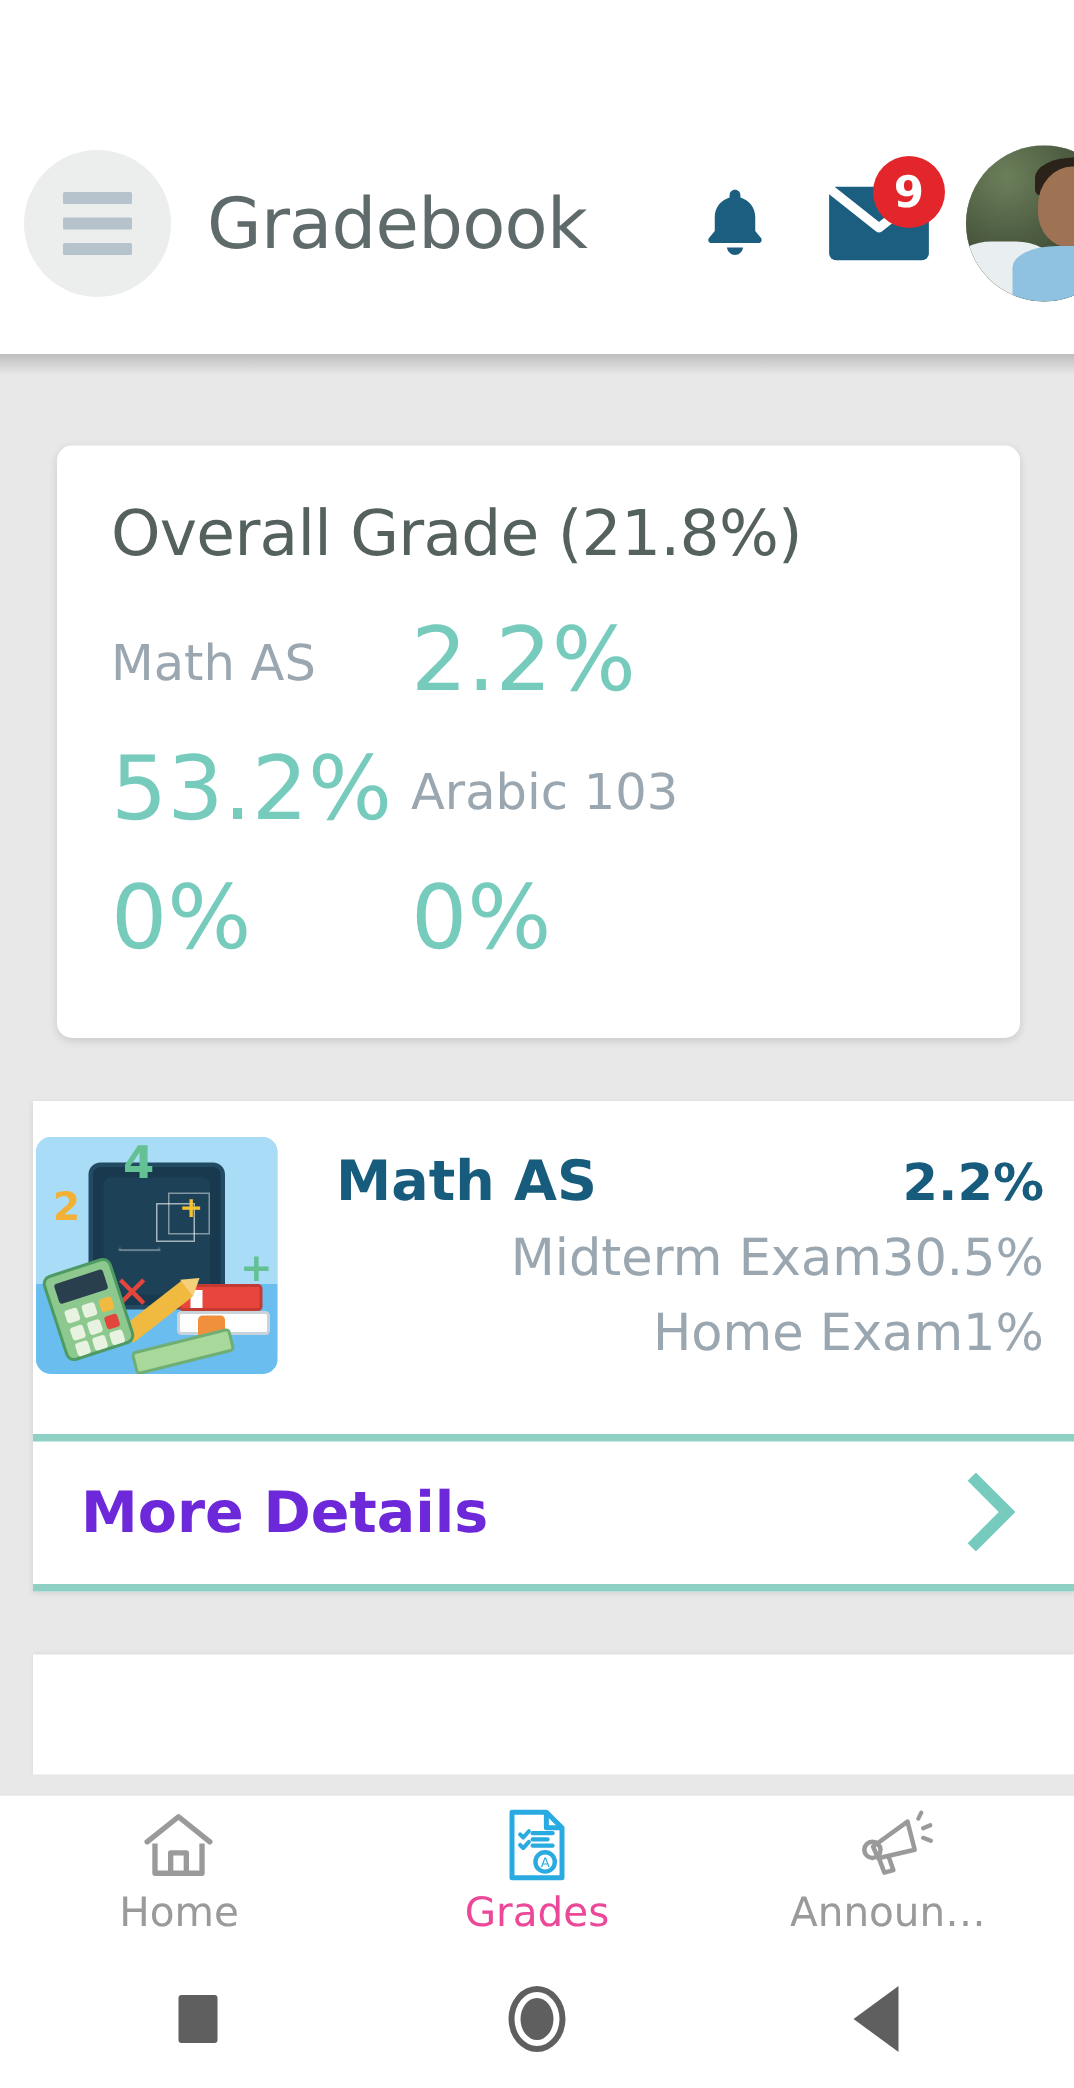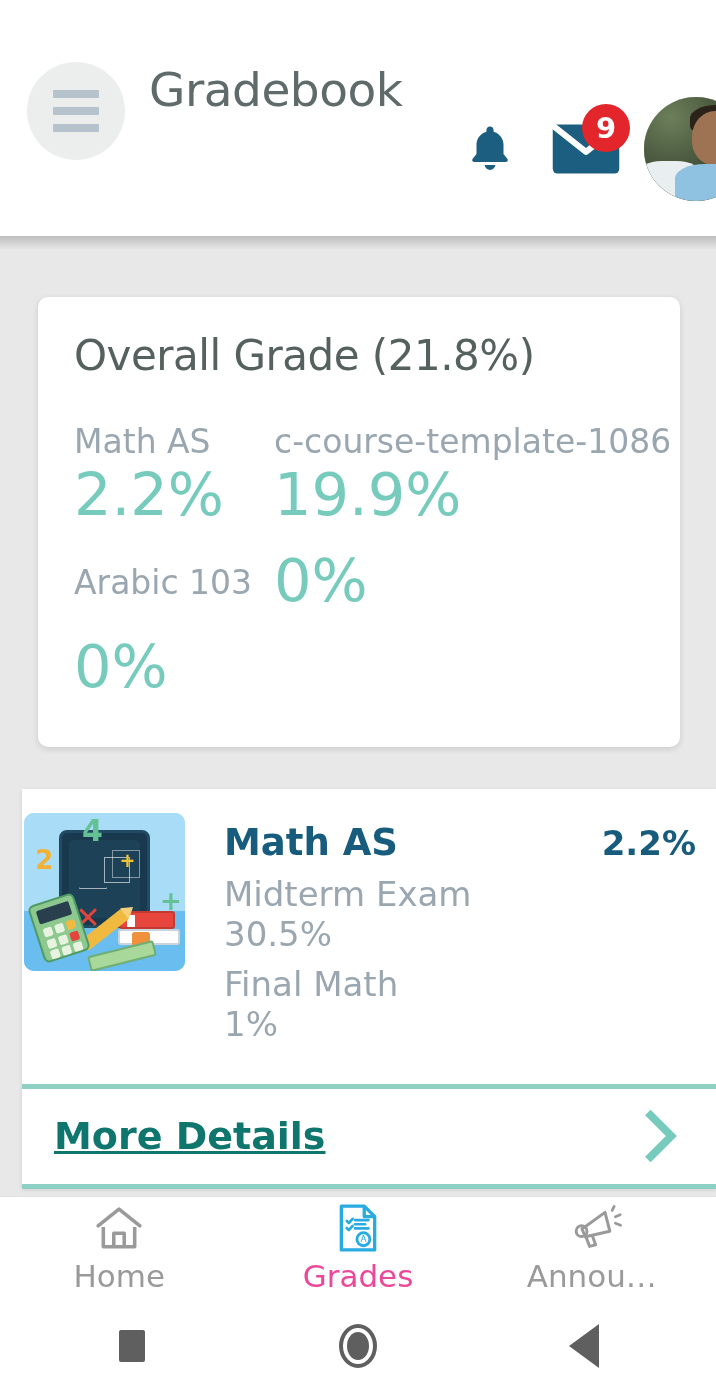--- a/index.html
+++ b/index.html
@@ -16,22 +16,22 @@
     overflow: hidden;
   }
 
   
   .statusbar { height: 62px; background: #ffffff; }
   .appbar {
     position: relative;
     height: 174px;
     background: #ffffff;
     display: flex;
-    align-items: flex-start;
-    padding: 0 0 0 27px;
+    align-items: center;
+    padding: 0 0 0 16px;
     z-index: 5;
   }
   .appbar::after {
     content: "";
     position: absolute;
     left: 0; right: 0; bottom: -14px;
     height: 14px;
     background: linear-gradient(to bottom, rgba(0,0,0,0.18), rgba(0,0,0,0));
     pointer-events: none;
   }
@@ -312,41 +312,39 @@
     font-size: 34px;
     color: #175b7d;
     font-weight: bold;
     white-space: nowrap;
   }
   .item-row {
     display: flex;
     align-items: baseline;
     justify-content: flex-end;
     margin-top: 10px;
-    flex-direction: column;
   }
   .item-name { font-size: 34px; color: #9aa7b0; white-space: nowrap; }
   .item-value { font-size: 34px; color: #9aa7b0; white-space: nowrap; }
 
   .more-details {
     margin-top: 40px;
     border-top: 5px solid #8fd0c4;
     border-bottom: 5px solid #8fd0c4;
     height: 105px;
     display: flex;
     align-items: center;
     justify-content: space-between;
     padding: 0 38px 0 32px;
   }
   .more-label {
     font-size: 38px;
-    color: #0f766e;
+    color: #6d28d9;
     font-weight: bold;
     white-space: nowrap;
-    text-decoration: underline;
   }
 
   .next-card {
     margin: 42px 0 0 22px;
     background: #ffffff;
     height: 80px;
     box-shadow: 0 -1px 3px rgba(0,0,0,0.06);
   }
 
   
@@ -361,21 +359,21 @@
   }
   .nav-item {
     flex: 1 1 0;
     display: flex; flex-direction: column;
     align-items: center; justify-content: center;
     gap: 6px;
     height: 100%;
   }
   .nav-icon { height: 48px; display:flex; align-items:center; justify-content:center; }
   .nav-label {
-    font-size: 31px;
+    font-size: 27px;
     color: #9a9a9a;
     white-space: nowrap;
     max-width: 140px;
     overflow: hidden;
     text-overflow: ellipsis;
   }
   .nav-item.active .nav-label { color: #ec4899; }
 
   
   .sysnav {
@@ -451,23 +449,22 @@
     </div>
   </div>
 
   <div class="body-area">
 
     <div class="overall-card">
       <div class="overall-title">Overall Grade (21.8%)</div>
 
       <div class="grade-grid">
         <div class="g-label">Math AS</div>
-        <div class="g-label">c-course-template-1086</div>
         <div class="g-value">2.2%</div>
-        <div class="g-value">19.9%</div>
+        <div class="g-value">53.2%</div>
         <div class="g-label">Arabic 103</div>
         <div class="g-value">0%</div>
         <div class="g-value">0%</div>
       </div>
     </div>
 
     <div class="course-card">
       <div class="course-main">
 
         <div class="course-thumb">
@@ -507,21 +504,21 @@
           <div class="course-row">
             <div class="course-name">Math AS</div>
             <div class="course-total">2.2%</div>
           </div>
 
           <div class="item-row">
             <div class="item-name">Midterm Exam</div>
             <div class="item-value">30.5%</div>
           </div>
           <div class="item-row">
-            <div class="item-name">Final Math</div>
+            <div class="item-name">Home Exam</div>
             <div class="item-value">1%</div>
           </div>
         </div>
       </div>
 
       <div class="more-details">
         <div class="more-label">More Details</div>
         <svg width="34" height="52" viewBox="0 0 12 20">
           <path d="M2 2 L10 10 L2 18" fill="none" stroke="#76cbbd" stroke-width="3" stroke-linecap="square" stroke-linejoin="miter"></path>
         </svg>

